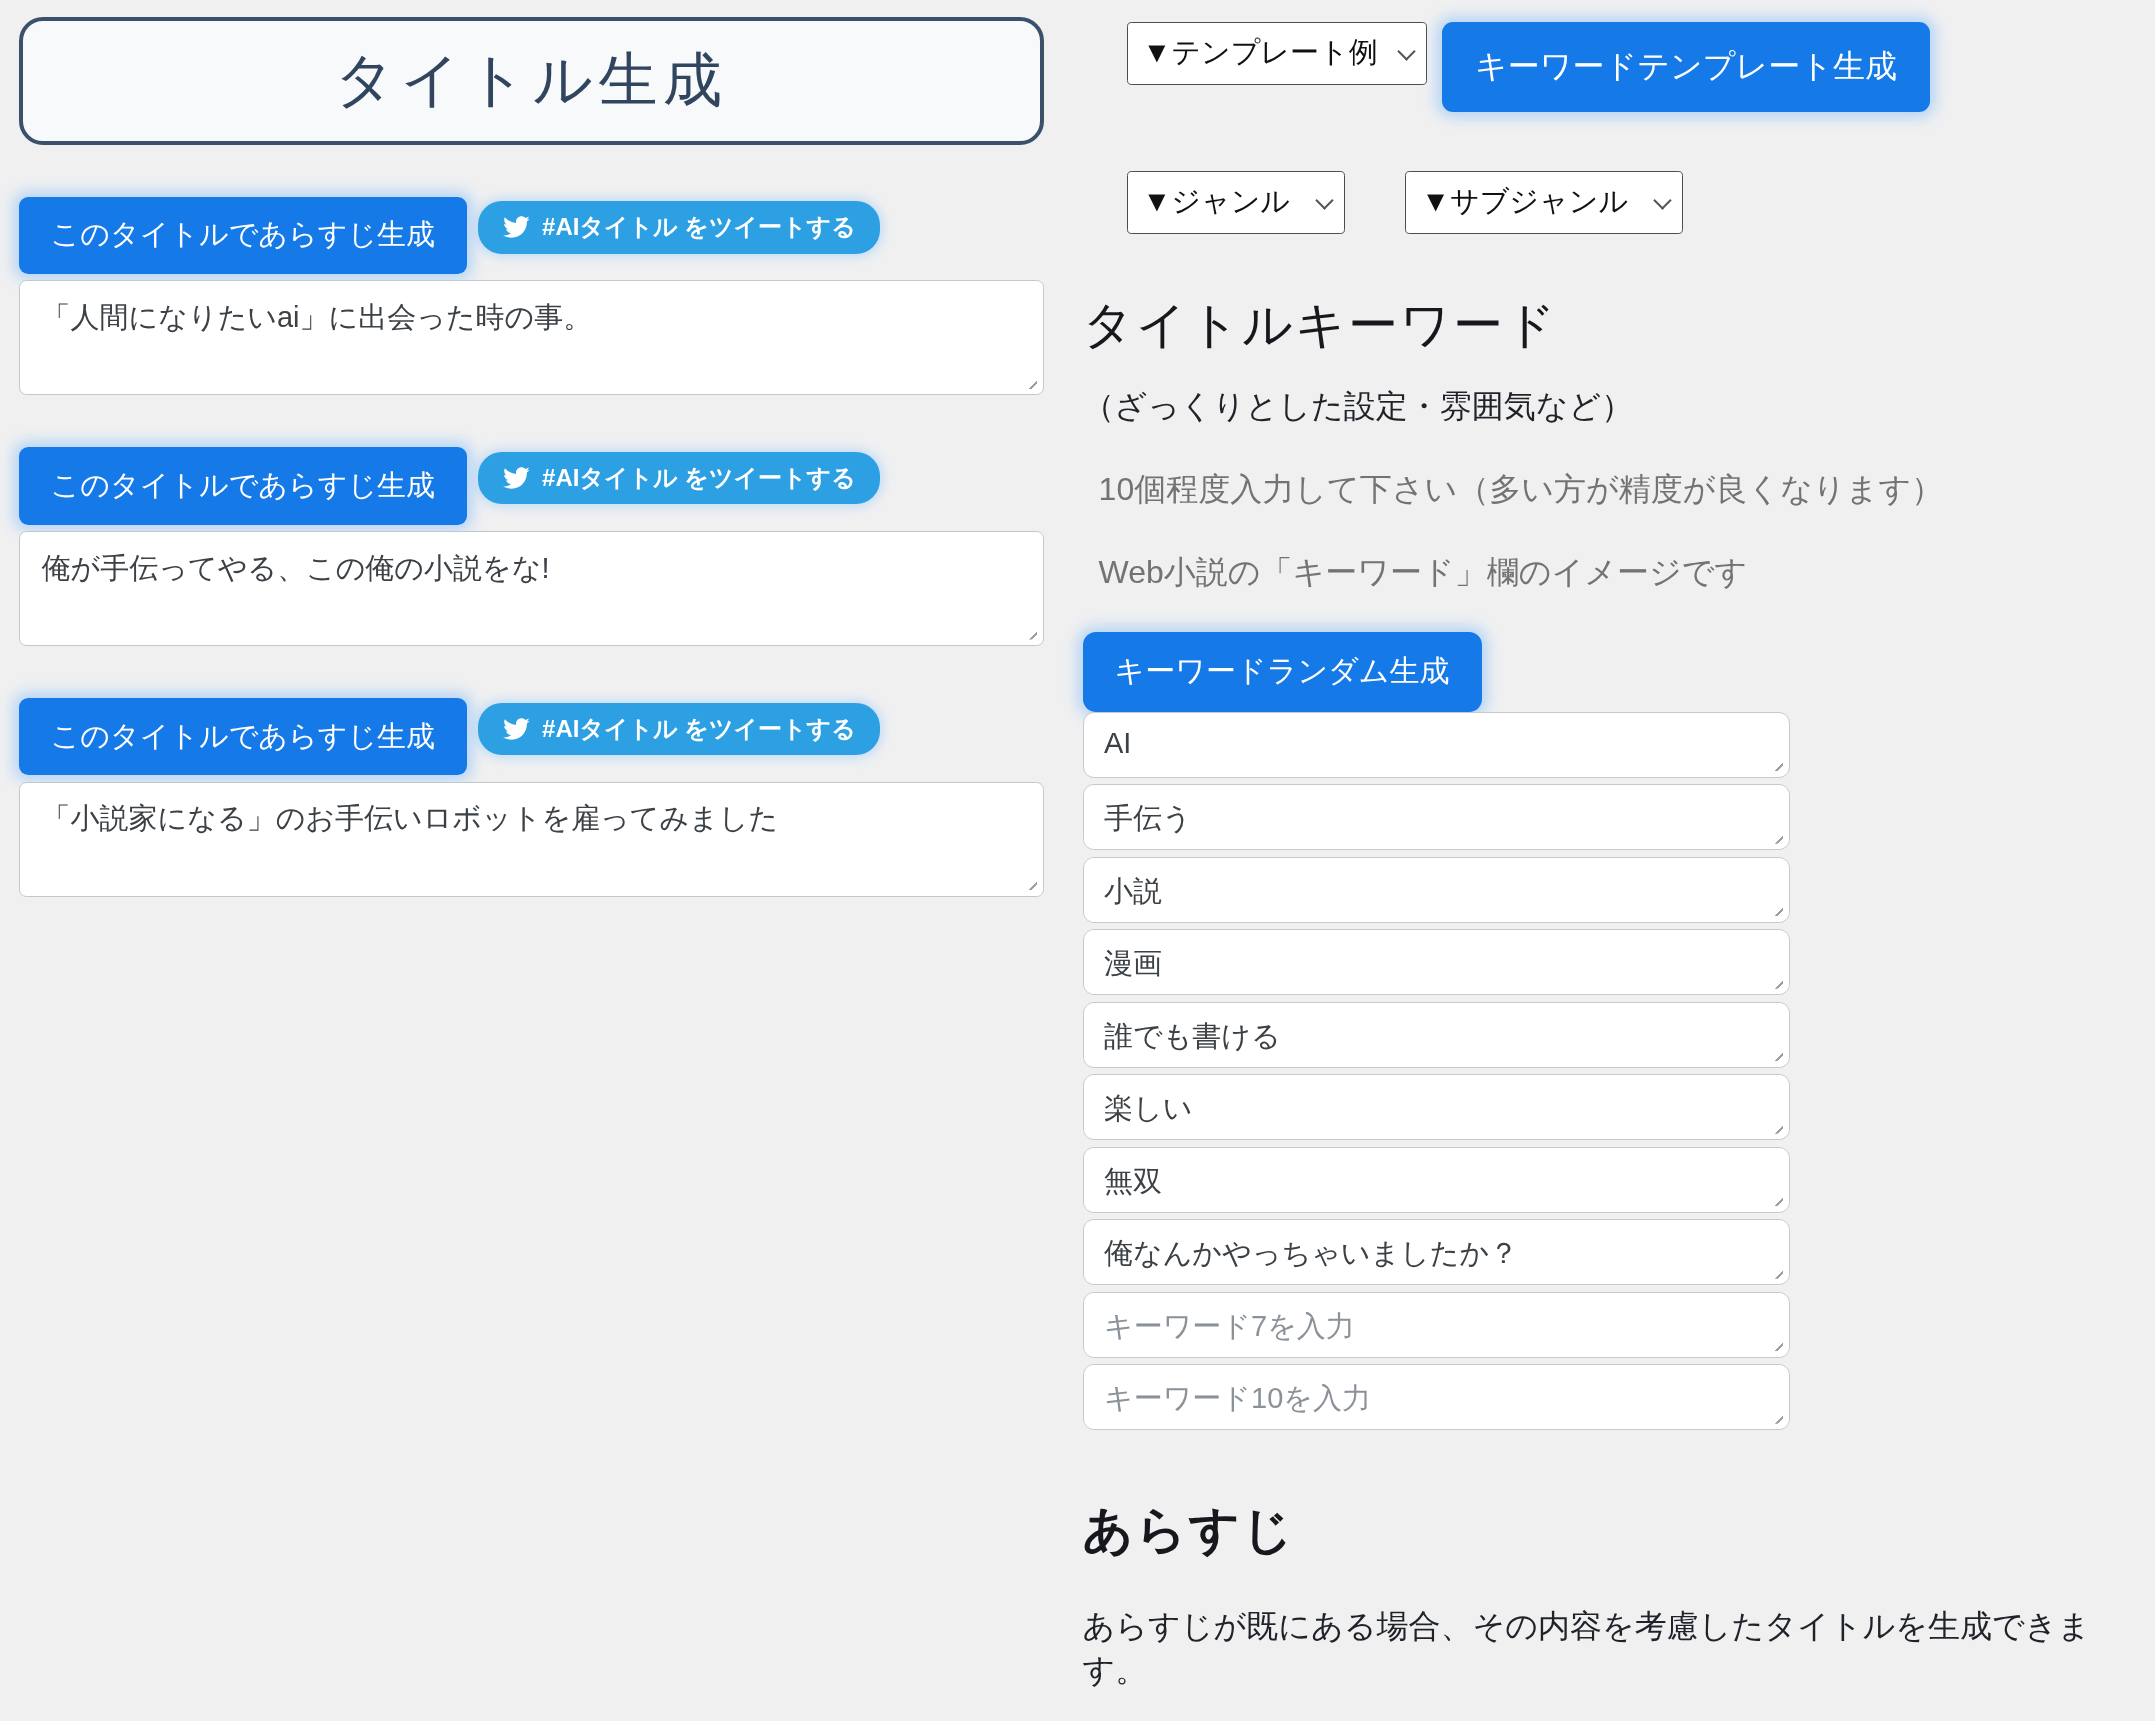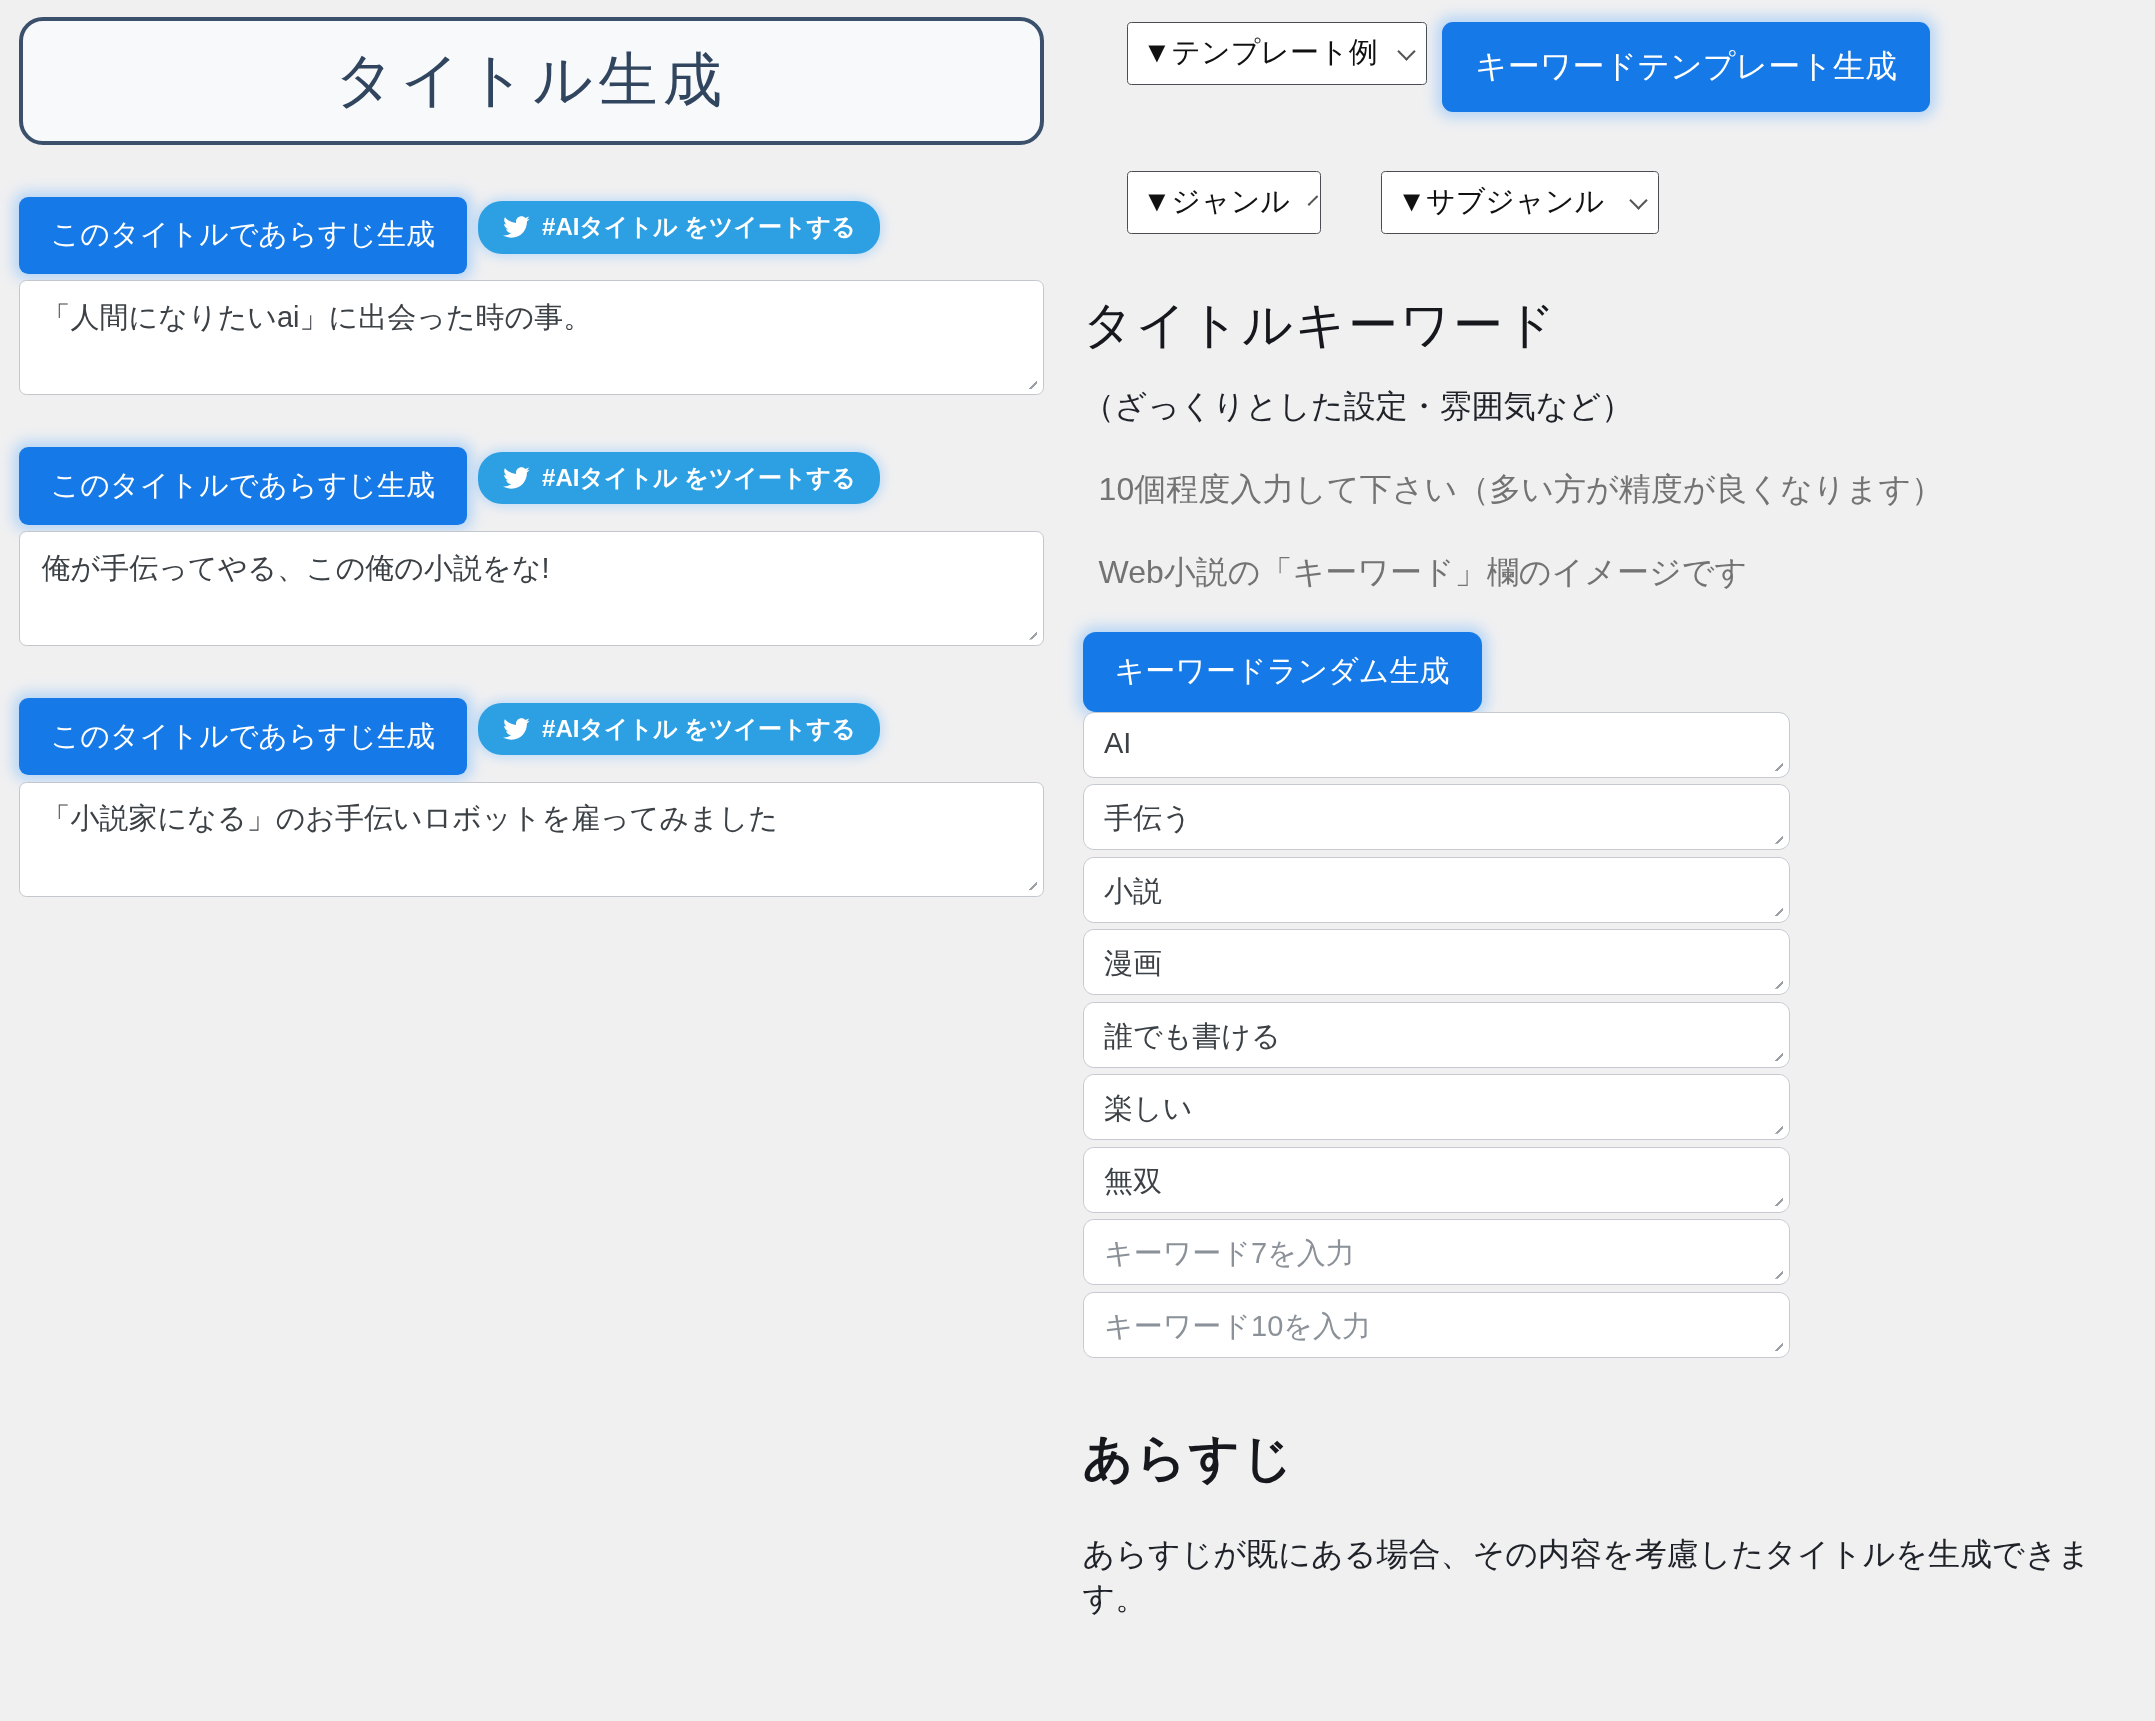--- a/index.html
+++ b/index.html
@@ -132,21 +132,21 @@
   }
   .chev {
     display: inline-block;
     width: 11px;
     height: 11px;
     border-right: 2.8px solid #555;
     border-bottom: 2.8px solid #555;
     transform: rotate(45deg) translateY(-2.8px);
     margin-left: 20.4px;
   }
-  .sel-genre { width: 194px; }
+  .sel-genre { width: 218px; }
   .sel-subgenre { width: 278px; }
   .big-btn {
     border: none;
     background: #1579e8;
     color: #fff;
     font-family: inherit;
     font-size: 32px;
     font-weight: 500;
     padding: 23px 33px;
     border-radius: 11px;
@@ -317,20 +317,24 @@
       </div>
       <div class="kw-item">
         <textarea class="kw-ta" placeholder="" style="">楽しい</textarea>
         <div class="rs-handle"></div>
       </div>
       <div class="kw-item">
         <textarea class="kw-ta" placeholder="" style="">無双</textarea>
         <div class="rs-handle"></div>
       </div>
       <div class="kw-item">
+        <textarea class="kw-ta" placeholder="" style="">俺なんかやっちゃいましたか？</textarea>
+        <div class="rs-handle"></div>
+      </div>
+      <div class="kw-item">
         <textarea class="kw-ta" placeholder="キーワード7を入力" style=""></textarea>
         <div class="rs-handle"></div>
       </div>
       <div class="kw-item">
         <textarea class="kw-ta" placeholder="キーワード10を入力" style=""></textarea>
         <div class="rs-handle"></div>
       </div>
     </div>
 
     <div class="syn-heading">あらすじ</div>

